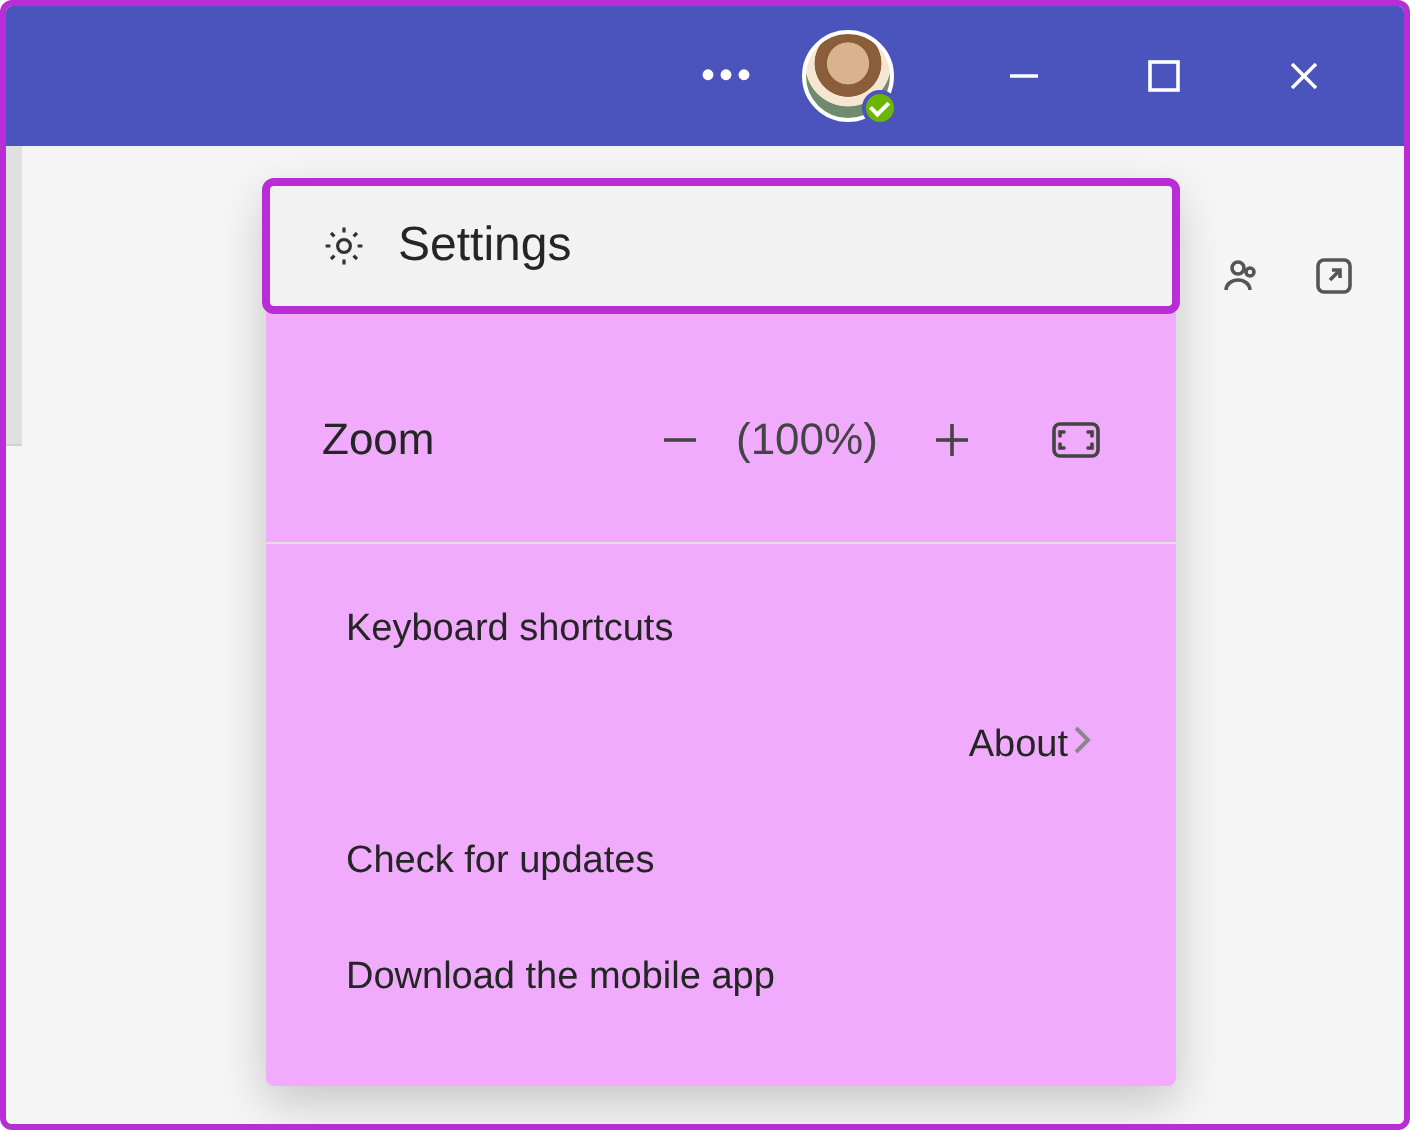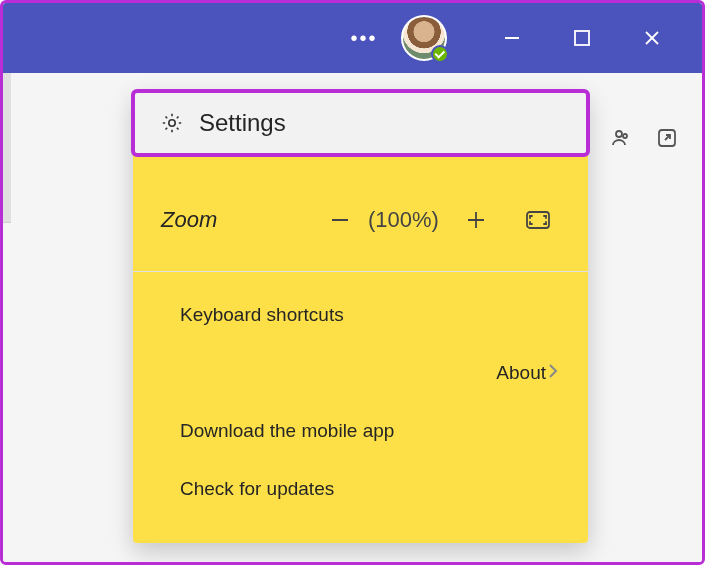--- a/index.html
+++ b/index.html
@@ -86,35 +86,34 @@
     width: 30px; height: 30px;
     display: flex; align-items:center; justify-content:center;
     color: #555;
     cursor: pointer;
   }
   .menu {
     position: absolute;
     left: 130px;
     top: 18px;
     width: 455px;
-    background: #fde047;
+    background: #f0abfc;
     border-radius: 4px;
     box-shadow: 0 8px 24px rgba(0,0,0,0.2);
     padding-bottom: 25px;
     z-index: 10;
   }
   .menu-item {
     display: flex;
     align-items: center;
     height: 58px;
-    padding: 0 28px;
+    padding: 0 40px;
     font-size: 19px;
     color: #252525;
     cursor: pointer;
-    margin-left: 19px;
   }
   .menu-item.settings {
     background: #f2f2f2;
     border: 4px solid #b82dd6;
     border-radius: 6px;
     height: 68px;
     margin: -2px -2px 0 -2px;
     padding: 0 24px;
     font-size: 24px;
   }
@@ -125,21 +124,21 @@
   }
   .zoom-row {
     display: flex;
     align-items: center;
     height: 90px;
     padding: 0 28px;
     font-size: 22px;
     color: #252525;
     margin-top: 18px;
   }
-  .zoom-row .label { flex: 0 0 auto; margin-right: 23px; font-style: italic; }
+  .zoom-row .label { flex: 0 0 auto; margin-right: 23px; }
   .zoom-row .spacer { flex: 1; }
   .zoom-btn {
     width: 44px; height: 44px;
     display: flex; align-items:center; justify-content:center;
     cursor: pointer;
     color: #444;
   }
   .zoom-pct {
     margin: 0 6px;
     color: #444;
@@ -250,21 +249,21 @@
     <div class="menu-item about">
       <span>About</span>
       <span class="chev">
         <svg width="14" height="20" viewBox="0 0 14 20" fill="none" stroke="#888" stroke-width="2">
             <path d="M4 4l6 6-6 6"></path>
           </svg>
       </span>
     </div>
 
     <div class="menu-item">
+      <span>Check for updates</span>
+    </div>
+
+    <div class="menu-item">
       <span>Download the mobile app</span>
     </div>
 
-    <div class="menu-item">
-      <span>Check for updates</span>
-    </div>
-
   </div>
 </div>
 
 </body></html>

